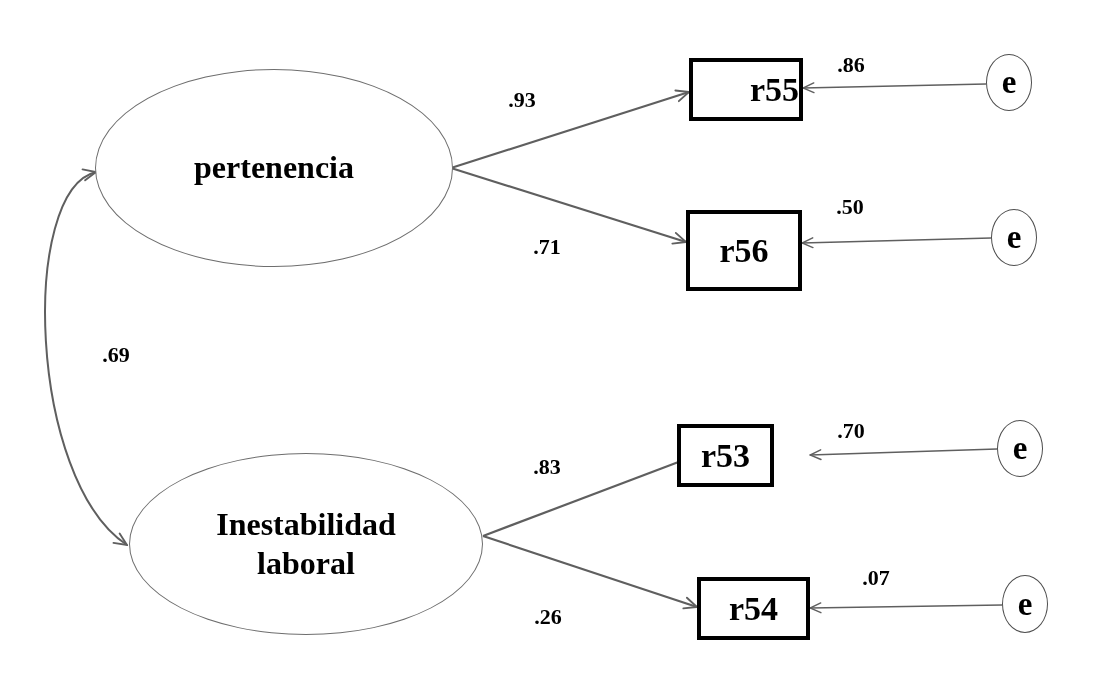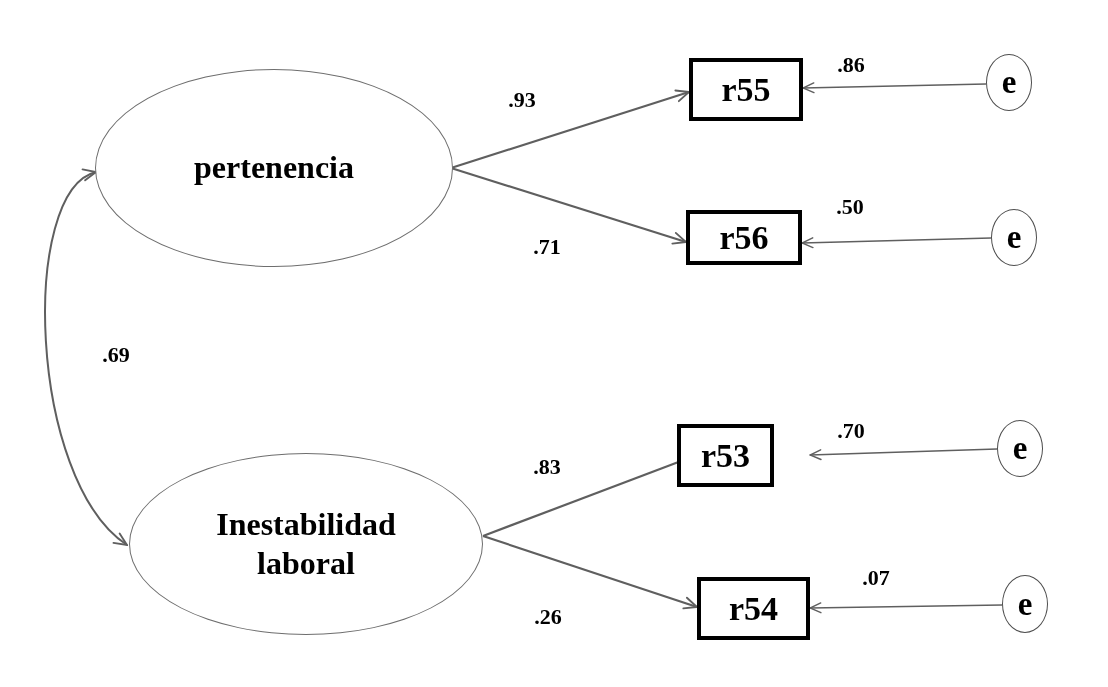--- a/index.html
+++ b/index.html
@@ -71,24 +71,24 @@
     </div>
   </div>
 
   <div class="node latent" style="left:129px;top:453px;width:354px;height:182px;">
     <div>
       <div>Inestabilidad</div>
       <div>laboral</div>
     </div>
   </div>
 
-  <div class="node obs" style="left:689px;top:58px;width:114px;height:63px;">
+  <div class="node obs" style="left:689px;top:58px;width:114px;height:63px;justify-content:flex-end;">
     <span>r55</span>
   </div>
-  <div class="node obs" style="left:686px;top:210px;width:116px;height:55px;">
+  <div class="node obs" style="left:686px;top:210px;width:116px;height:81px;">
     <span>r56</span>
   </div>
   <div class="node obs" style="left:677px;top:424px;width:97px;height:63px;">
     <span>r53</span>
   </div>
   <div class="node obs" style="left:697px;top:577px;width:113px;height:63px;">
     <span>r54</span>
   </div>
 
   <div class="node ecirc" style="left:986px;top:54px;width:46px;height:57px;">

